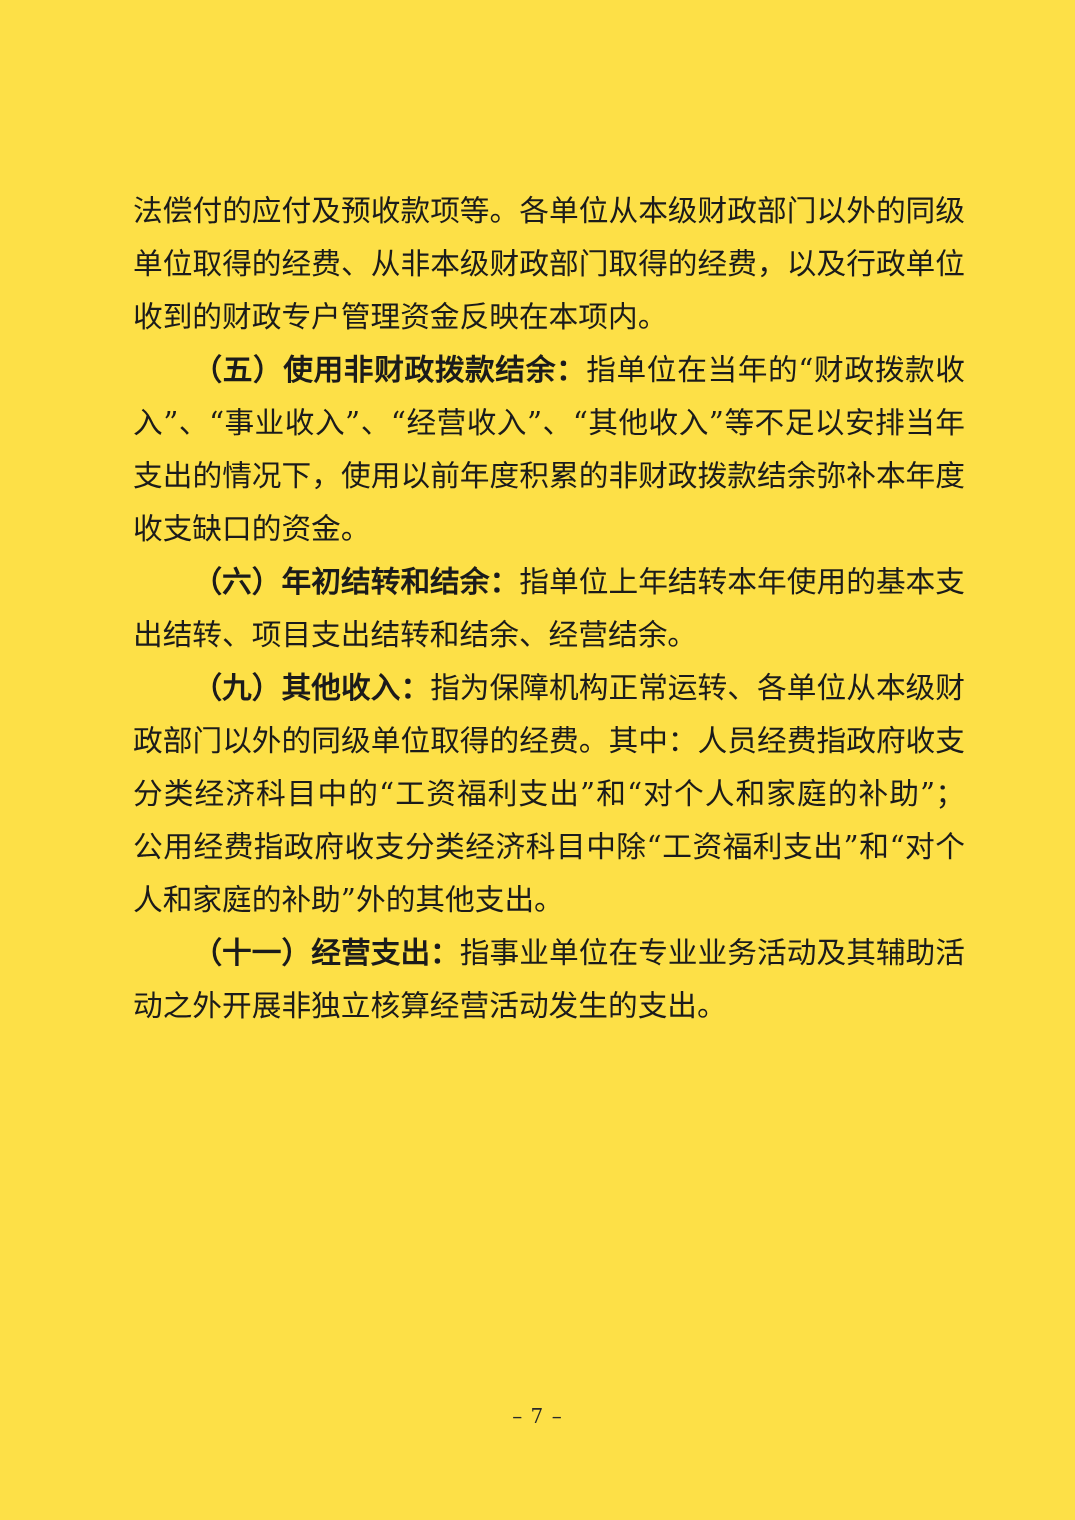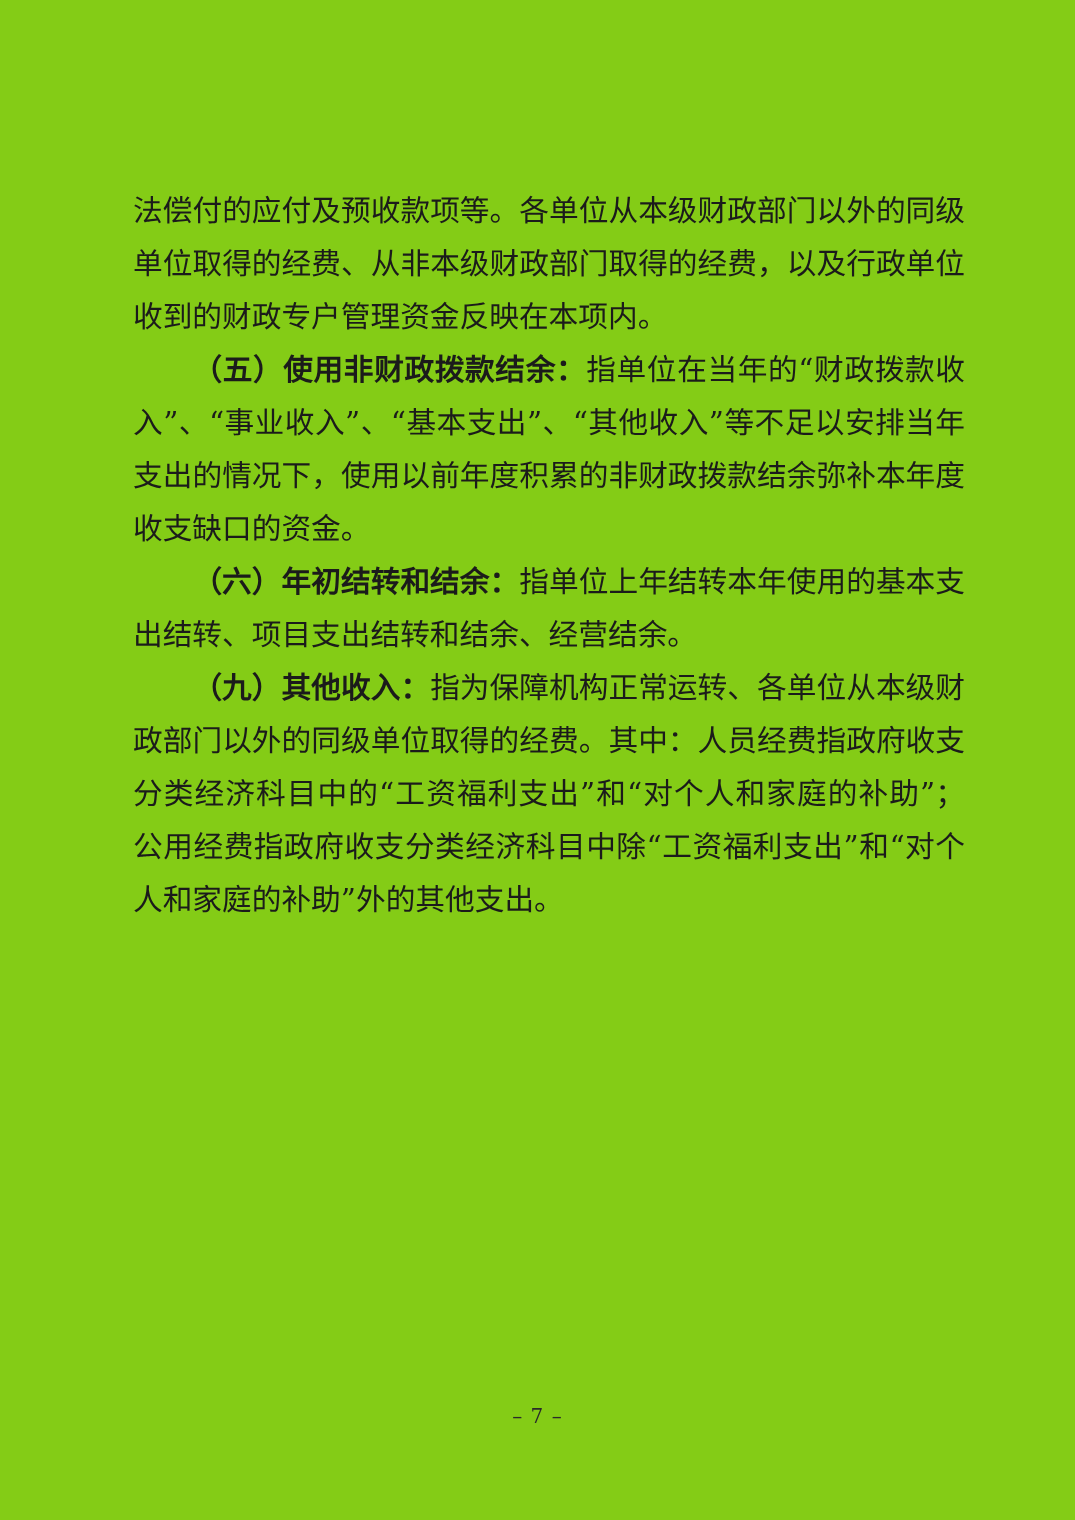--- a/index.html
+++ b/index.html
@@ -4,21 +4,21 @@
   <style>
     html, body {
       margin: 0;
       padding: 0;
       background: #ffffff;
     }
     .page {
       position: relative;
       width: 1075px;
       height: 1520px;
-      background: #84cc16;
+      background: #fde047;
       overflow: hidden;
       font-family: "DejaVu Serif", "Liberation Serif", serif;
       color: #1b1b1b;
     }
     .content {
       position: absolute;
       left: 133px;
       top: 184px;
       width: 832px;
       font-size: 29.7px;
@@ -54,27 +54,28 @@
   </style>
 </head>
 <body>
 
 <div class="page">
 
   <div class="content">
 
     <p><span class="para-body">法偿付的应付及预收款项等。各单位从本级财政部门以外的同级单位取得的经费、从非本级财政部门取得的经费，以及行政单位收到的财政专户管理资金反映在本项内。</span></p>
 
-    <p class="indent"><span class="para-heading">（五）使用非财政拨款结余：</span><span class="para-body">指单位在当年的“财政拨款收入”、“事业收入”、“基本支出”、“其他收入”等不足以安排当年支出的情况下，使用以前年度积累的非财政拨款结余弥补本年度收支缺口的资金。</span></p>
+    <p class="indent"><span class="para-heading">（五）使用非财政拨款结余：</span><span class="para-body">指单位在当年的“财政拨款收入”、“事业收入”、“经营收入”、“其他收入”等不足以安排当年支出的情况下，使用以前年度积累的非财政拨款结余弥补本年度收支缺口的资金。</span></p>
 
     <p class="indent"><span class="para-heading">（六）年初结转和结余：</span><span class="para-body">指单位上年结转本年使用的基本支出结转、项目支出结转和结余、经营结余。</span></p>
 
 
 
     <p class="indent"><span class="para-heading">（九）其他收入：</span><span class="para-body">指为保障机构正常运转、各单位从本级财政部门以外的同级单位取得的经费。其中：人员经费指政府收支分类经济科目中的“工资福利支出”和“对个人和家庭的补助”；公用经费指政府收支分类经济科目中除“工资福利支出”和“对个人和家庭的补助”外的其他支出。</span></p>
 
 
+    <p class="indent"><span class="para-heading">（十一）经营支出：</span><span class="para-body">指事业单位在专业业务活动及其辅助活动之外开展非独立核算经营活动发生的支出。</span></p>
 
   </div>
 
   <div class="footer">– 7 –</div>
 
 </div>
 
 </body></html>

